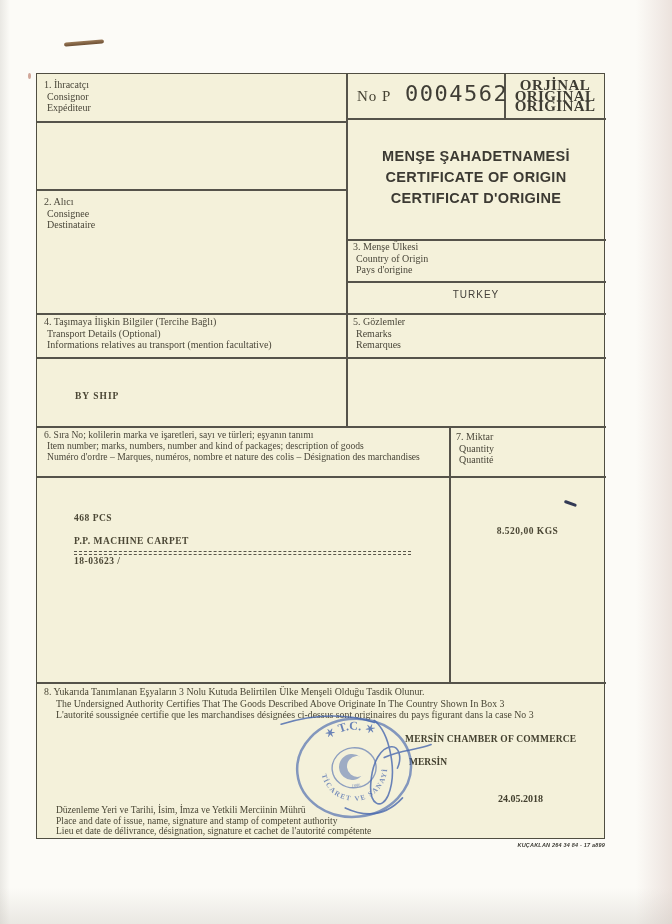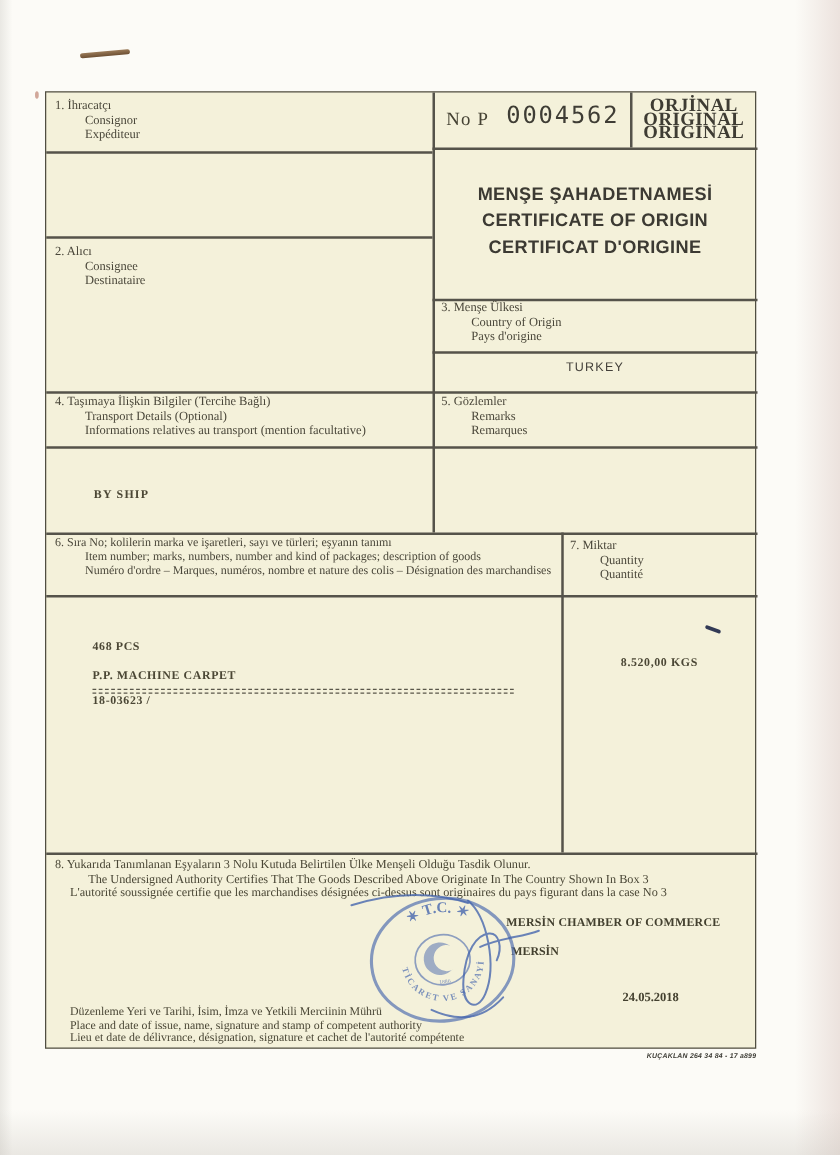--- a/index.html
+++ b/index.html
@@ -2,38 +2,38 @@
 <html><head>
 <meta charset="utf-8">
 <style>
   html,body{margin:0;padding:0;background:#e8e6e2;}
   .page{position:relative;width:672px;height:924px;background:#fcfbf7;overflow:hidden;
         font-family:"Liberation Serif",serif;color:#454233;}
   .form{position:absolute;left:36px;top:73px;width:569px;height:766px;
         background:#f4f1da;border:1.5px solid #504e42;box-sizing:border-box;}
   .line{position:absolute;background:#55534a;}
   .lbl{position:absolute;font-size:10px;line-height:11.5px;color:#4a473a;white-space:nowrap;}
-  .lbl .ind{margin-left:24px;}
+  .lbl .ind{margin-left:3px;}
   .small-lbl{font-size:9.6px;line-height:11px;}
   .titles{position:absolute;left:309px;top:72px;width:260px;text-align:center;
           font-family:"Liberation Sans",sans-serif;font-weight:bold;font-size:14.5px;
           line-height:21px;letter-spacing:.3px;color:#3c3a33;}
   .turkey{position:absolute;left:309px;top:215px;width:260px;text-align:center;
           font-family:"Liberation Sans",sans-serif;font-weight:normal;font-size:10px;
           letter-spacing:1px;color:#43403a;}
   .serial-prefix{position:absolute;left:320px;top:14px;font-size:15px;letter-spacing:1px;}
   .serial-number{position:absolute;left:368px;top:7px;font-family:"DejaVu Sans Mono",monospace;
-          font-size:19px;letter-spacing:1.5px;color:#3f3d35;}
+          font-size:22px;letter-spacing:1.5px;color:#3f3d35;}
   .orjinal{position:absolute;left:467px;top:6px;width:102px;text-align:center;
           font-weight:bold;font-size:15px;line-height:10.5px;letter-spacing:.4px;color:#3e3c33;}
   .bold-val{position:absolute;font-weight:bold;font-size:9.5px;letter-spacing:1px;color:#4b4735;white-space:nowrap;}
   .dashline{position:absolute;left:37px;top:477px;width:337px;height:4px;
           border-top:1.2px dashed #5a574a;border-bottom:1.2px dashed #5a574a;box-sizing:border-box;}
   .statement{position:absolute;left:7px;top:612px;font-size:9.8px;line-height:11.5px;white-space:nowrap;color:#494635;}
-  .statement .ind{margin-left:12px;text-align:center;}
+  .statement .ind{margin-left:12px;}
   .issue{position:absolute;left:19px;top:731px;font-size:9.5px;line-height:10.5px;white-space:nowrap;color:#494635;}
   .chamber{position:absolute;left:368px;top:660px;font-weight:bold;font-size:9.5px;letter-spacing:.2px;color:#43402f;}
   .place{position:absolute;left:372px;top:683px;font-weight:bold;font-size:9.5px;color:#43402f;}
   .date{position:absolute;left:461px;top:683px;font-weight:bold;font-size:10px;color:#43402f;margin-top:36px;}
   .kgs{position:absolute;left:412px;top:452px;width:157px;text-align:center;
        font-weight:bold;font-size:9.5px;letter-spacing:.5px;color:#4b4735;}
   .pen-tick{position:absolute;left:527px;top:428px;width:13px;height:2.5px;background:#323a55;
        transform:rotate(20deg);border-radius:2px;}
   .stamp{position:absolute;left:282px;top:706px;width:160px;height:140px;transform:rotate(-6deg);}
   .print-code{position:absolute;left:430px;top:842px;width:175px;text-align:right;

